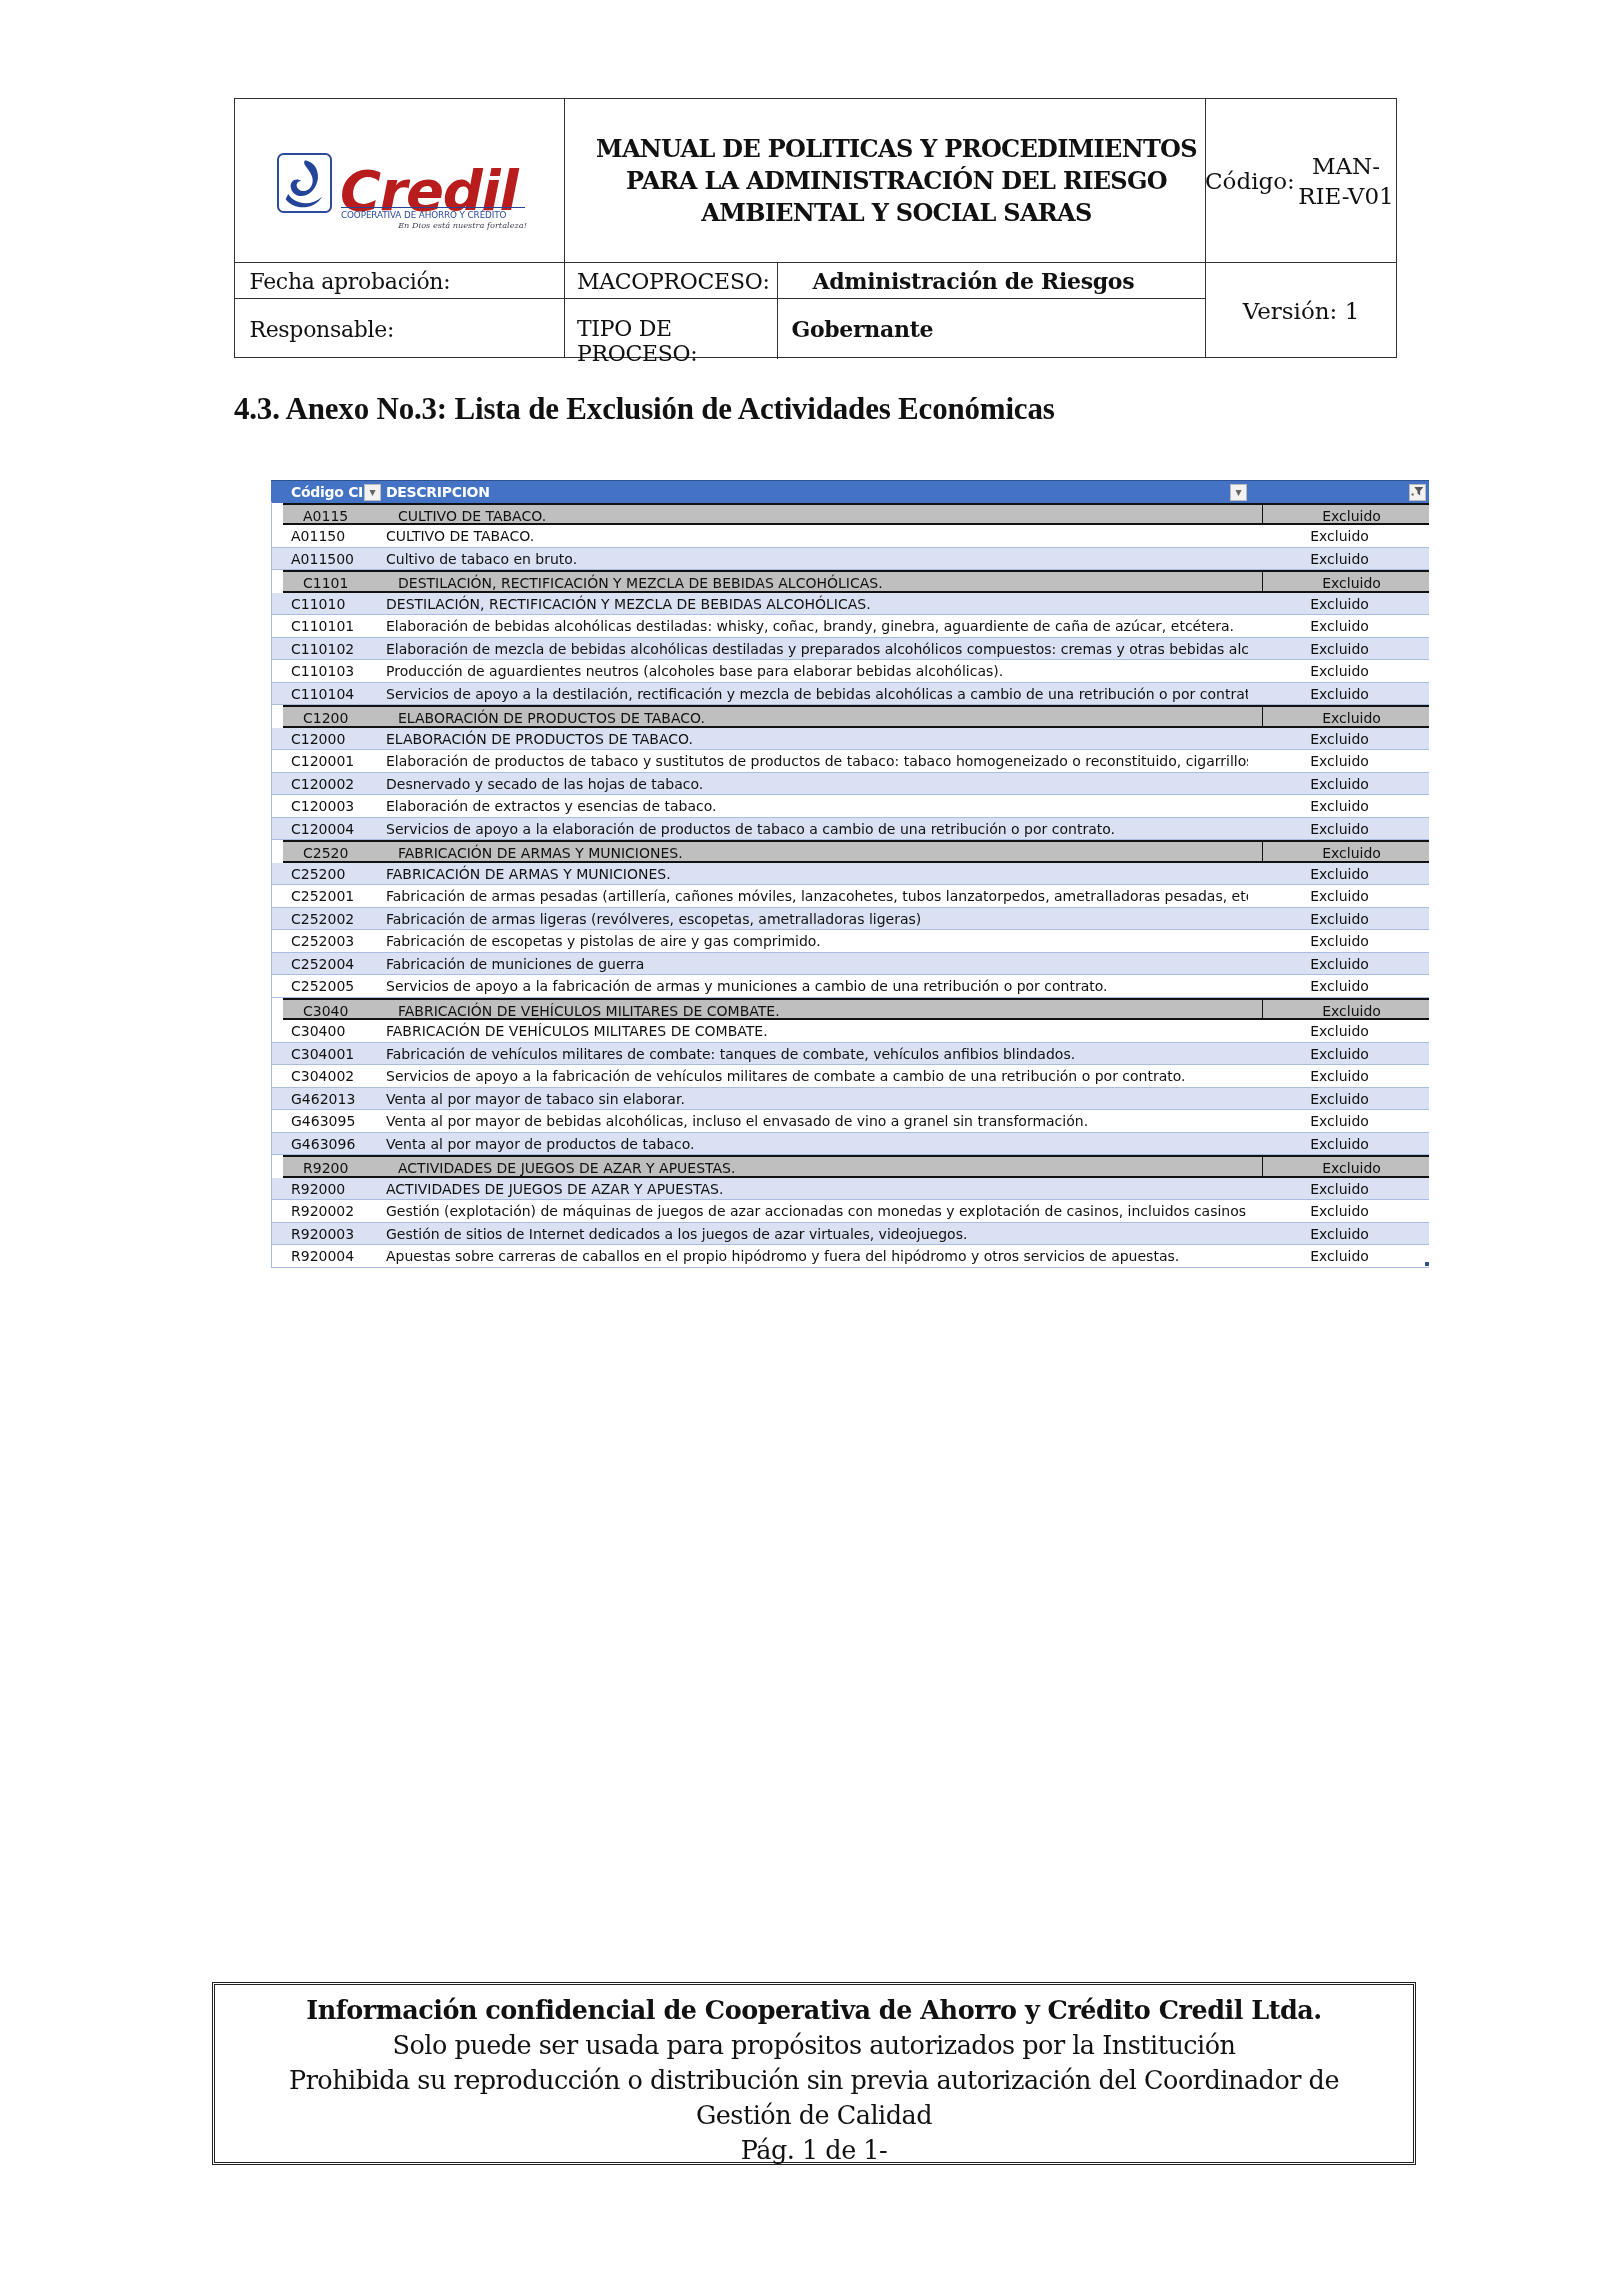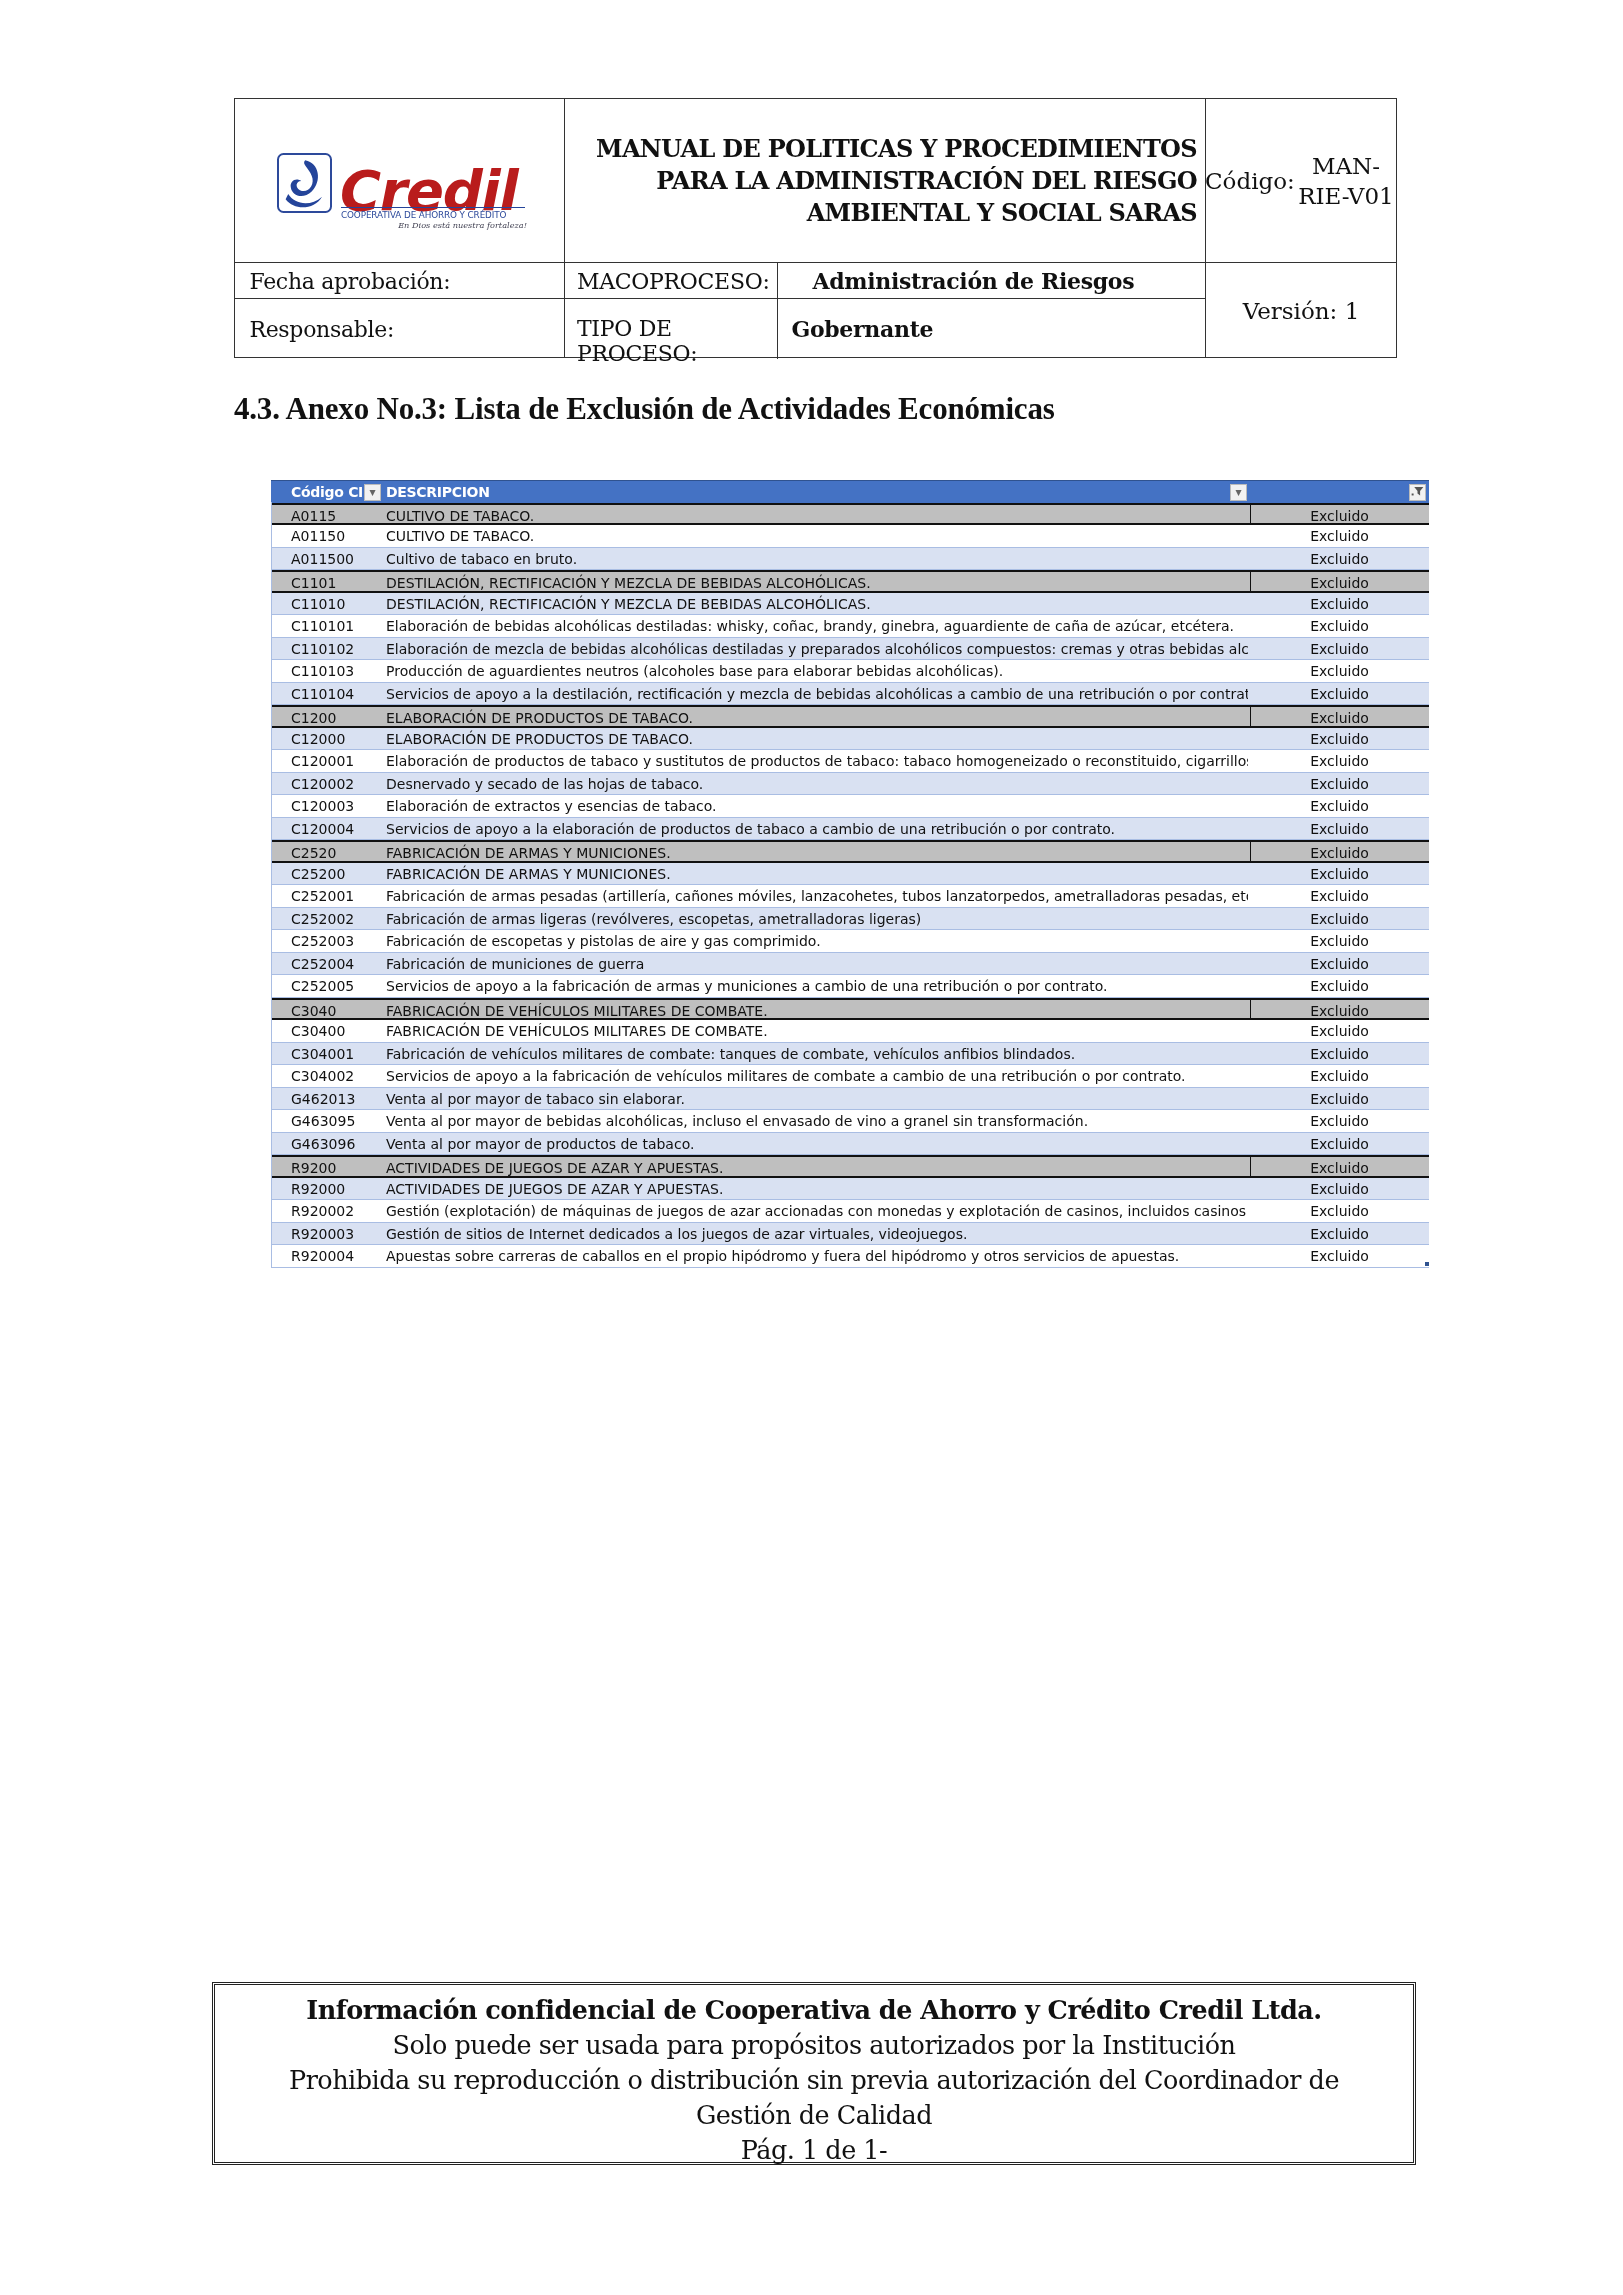--- a/index.html
+++ b/index.html
@@ -4,21 +4,21 @@
 <style>
   html, body { margin: 0; padding: 0; background: #ffffff; }
   body { width: 1623px; height: 2295px; position: relative; overflow: hidden; font-family: "DejaVu Serif", serif; color: #111; }
 
   
   .hdr { position: absolute; left: 234px; top: 98px; width: 1163px; height: 260px; border: 1.3px solid #333; box-sizing: border-box; }
   .hdr .cell { position: absolute; box-sizing: border-box; display: flex; align-items: center; }
   .hdr .vline { position: absolute; background: #333; width: 1.3px; }
   .hdr .hline { position: absolute; background: #333; height: 1.3px; }
   .logo-cell { left: 0; top: 0; width: 329px; height: 164px; justify-content: center; }
-  .title-cell { left: 329px; top: 0; width: 641px; height: 164px; justify-content: center; text-align: right; font-weight: bold; font-size: 24px; line-height: 32px; font-family: "DejaVu Serif", serif; letter-spacing: -0.7px; padding-left: 24px; }
+  .title-cell { left: 329px; top: 0; width: 641px; height: 164px; justify-content: center; text-align: center; font-weight: bold; font-size: 24px; line-height: 32px; font-family: "DejaVu Serif", serif; letter-spacing: -0.7px; padding-left: 24px; }
   .code-cell { left: 970px; top: 0; width: 192px; height: 164px; justify-content: center; text-align: center; font-size: 23px; line-height: 30px; flex-direction: row; }
   .lbl { font-size: 22px; padding-left: 14.4px; letter-spacing: -0.3px; }
   .val-bold { font-weight: bold; font-size: 22px; padding-left: 14.4px; letter-spacing: -0.3px; }
   .ver-cell { left: 970px; top: 164px; width: 192px; height: 96px; justify-content: center; font-size: 23px; }
 
   
   .logo { position: relative; width: 255px; height: 85px; }
   .logo .mark { position: absolute; left: 5.2px; top: 14.4px; width: 55px; height: 60px; border: 2px solid #2d4a9b; border-radius: 6.5px; box-sizing: border-box; overflow: hidden; }
   .logo .word { position: absolute; left: 68px; top: 19px; font-family: "DejaVu Sans", sans-serif; font-weight: bold; font-style: italic; font-size: 56px; color: #b91c1c; letter-spacing: -1.3px; line-height: 65px; }
   .logo .rule { position: absolute; left: 69px; top: 68px; width: 184px; height: 1.3px; background: #24449a; }
@@ -34,21 +34,21 @@
   .xrow span { position: absolute; top: 0; line-height: 22px; white-space: nowrap; overflow: hidden; }
   .xrow .c1 { left: 20px; width: 105px; }
   .xrow .c2 { left: 115px; width: 862px; }
   .xrow .c3 { left: 979px; width: 179px; text-align: center; }
   .xhead { background: #4472c4; color: #fff; font-weight: bold; border-top: 1.3px solid #2f528f; }
   .xhead .c1, .xhead .c2 { letter-spacing: -0.3px; }
   .xhead .c3 { text-align: right; padding-right: 14px; box-sizing: border-box; margin-top: 20px; }
   .xhead .dd { position: absolute; top: 2.6px; width: 17px; height: 17px; background: #f2f2f2; border: 0.7px solid #bbb; box-sizing: border-box; color: #666; font-size: 7.9px; line-height: 15.7px; text-align: center; }
   .r-white { background: #ffffff; border-bottom: 1.3px solid #a9bde3; }
   .r-blue  { background: #d9e1f2; border-bottom: 1.3px solid #a9bde3; }
-  .r-gray  { background: #bfbfbf; border-top: 2px solid #111; border-bottom: 2px solid #111; }
+  .r-gray  { background: #bfbfbf; border-top: 2px solid #111; border-bottom: 2px solid #111; margin-left: 12px; }
   .r-gray::after { content: ""; position: absolute; left: 979px; top: 0; bottom: 0; width: 1.3px; background: #111; }
   .xtable .leftrule { position: absolute; left: 0; top: 22px; bottom: 0; width: 0.7px; background: #a9bde3; }
   .resize-handle { position: absolute; right: 0; bottom: 1.3px; width: 3.9px; height: 3.9px; background: #2f528f; }
 
   
   .footer { position: absolute; left: 212px; top: 1982px; width: 1204px; height: 183px; border: 3.3px double #222; box-sizing: border-box; text-align: center; font-family: "DejaVu Serif", serif; font-size: 25.5px; line-height: 35px; padding-top: 7.9px; letter-spacing: -0.5px; }
   .footer .b { font-weight: bold; }
 </style>
 </head>
 <body>

